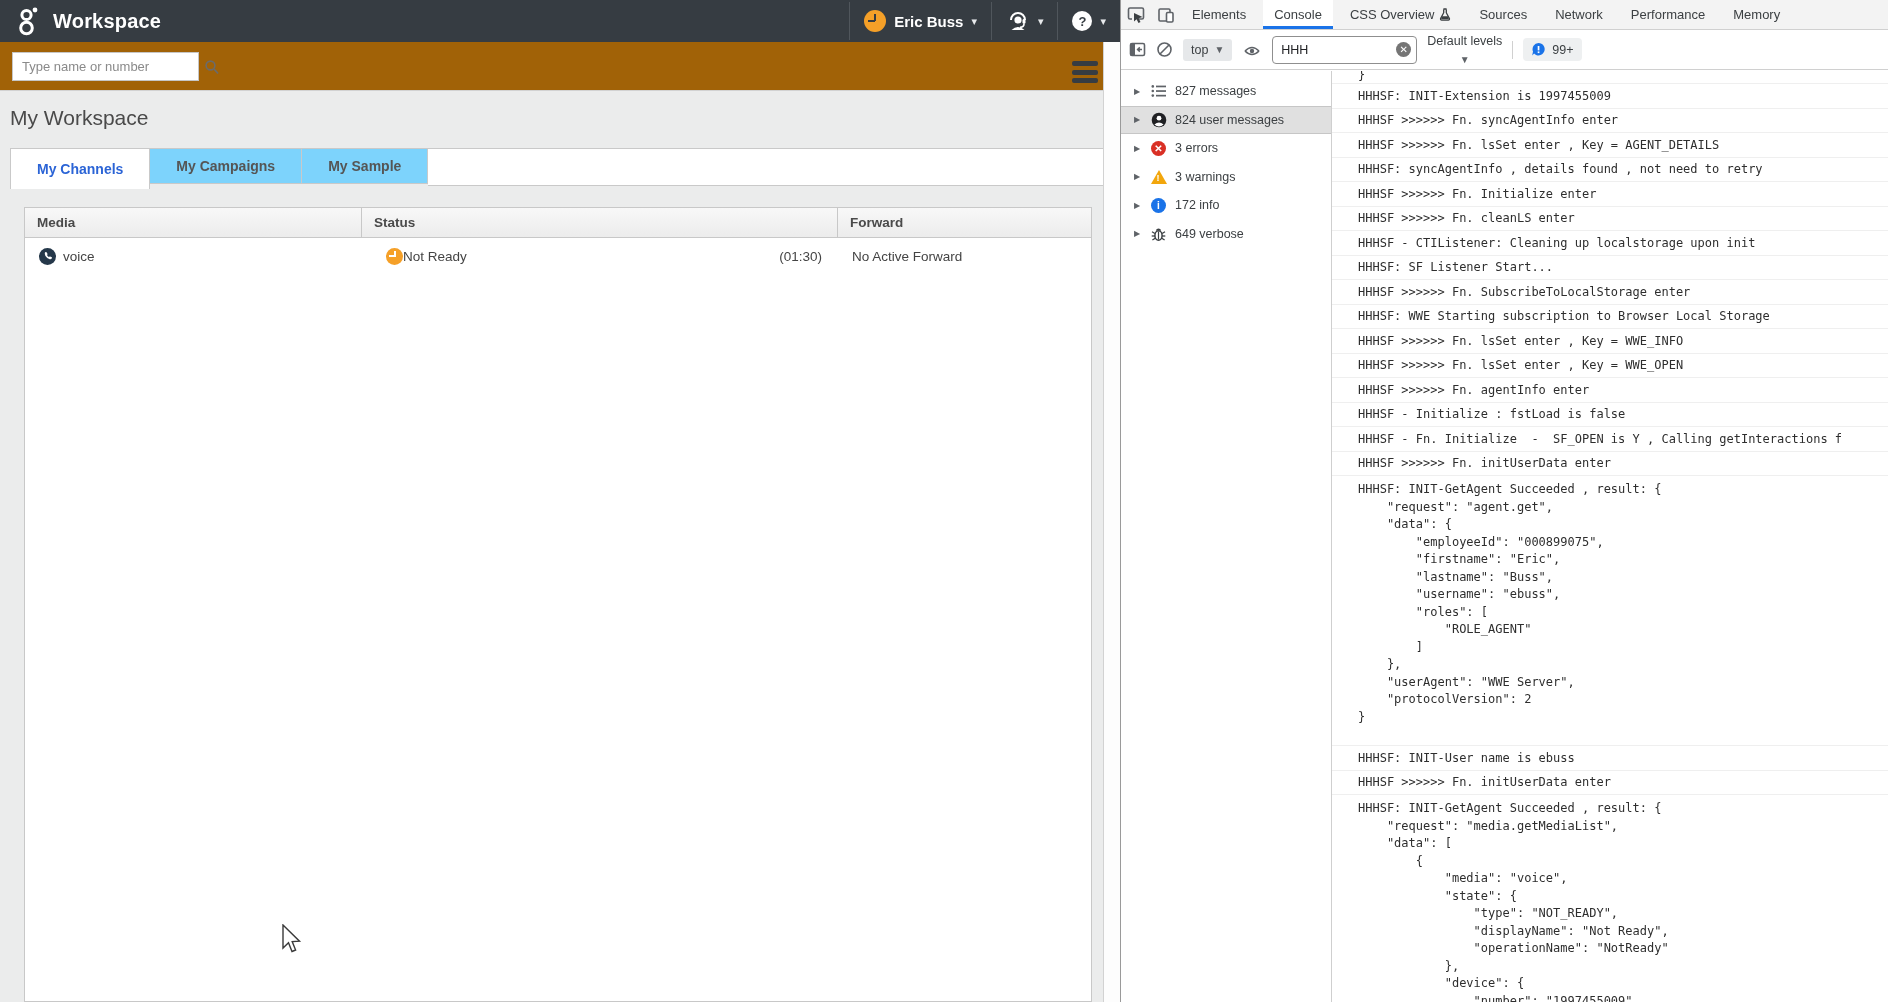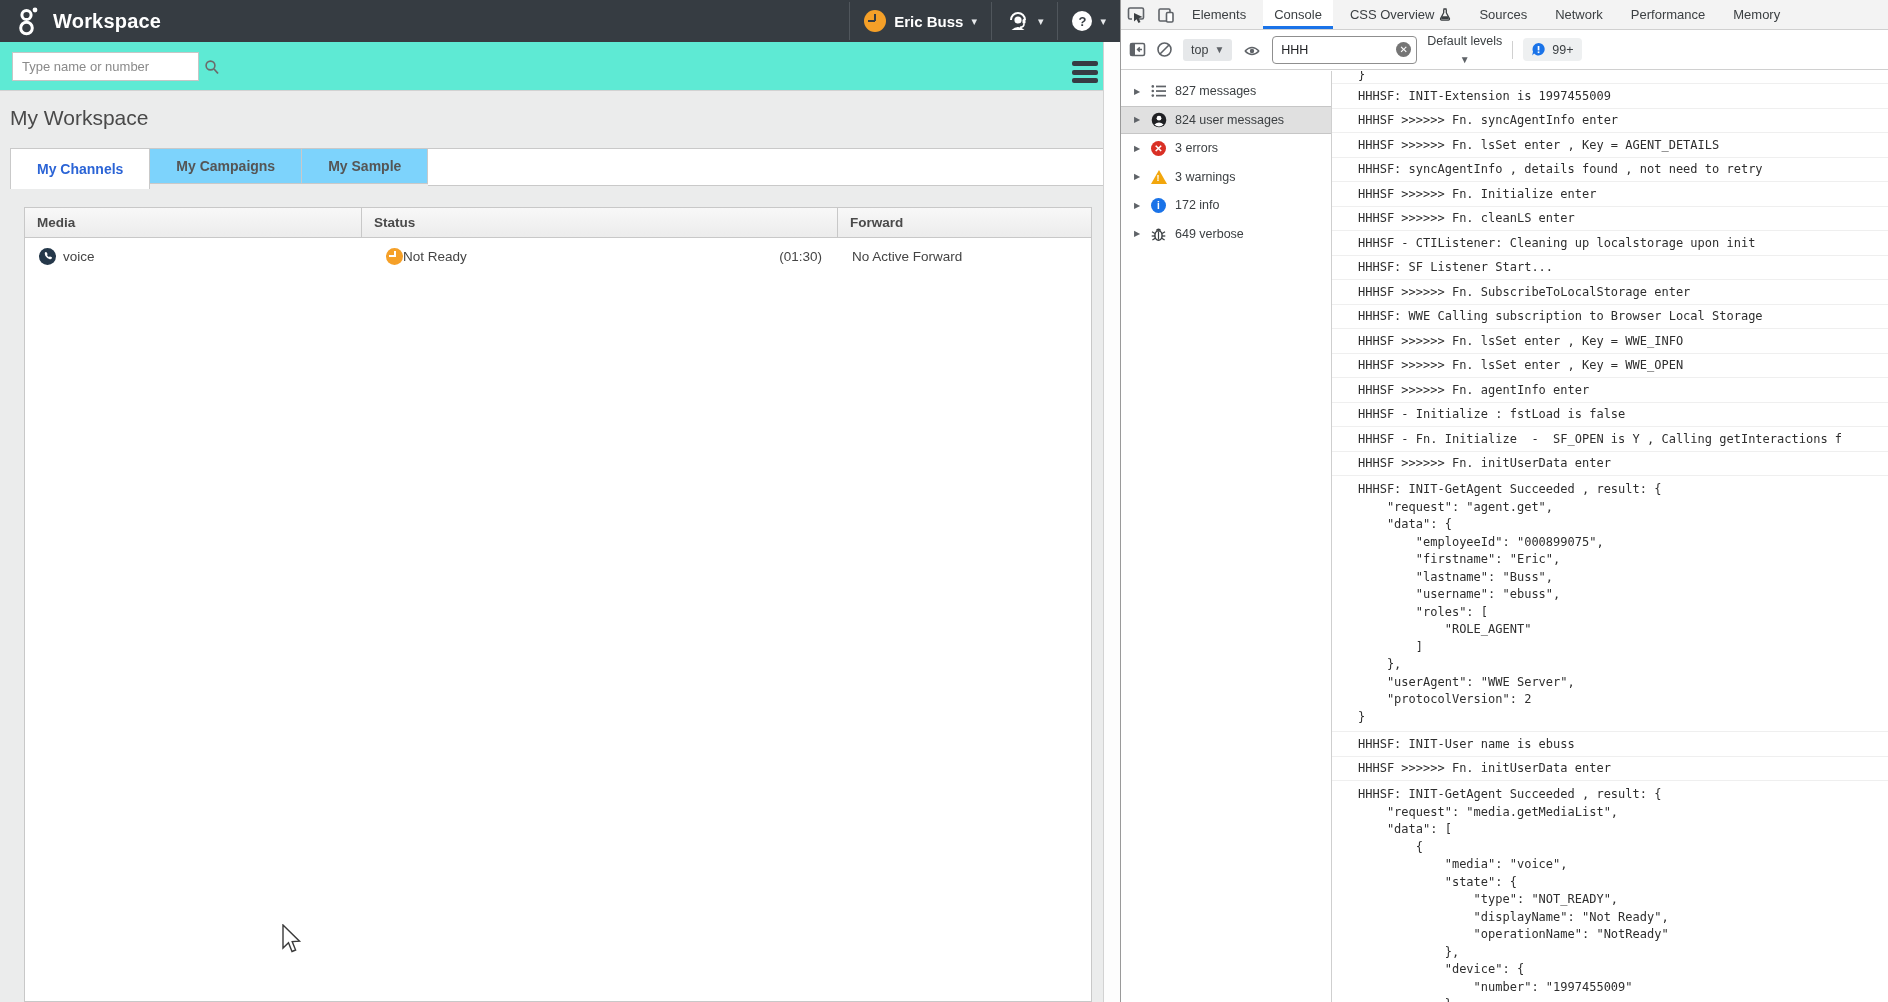--- a/index.html
+++ b/index.html
@@ -17,21 +17,21 @@
                border-left:1px solid #50565c; color:#fff; cursor:pointer; }
   .hdr-name { font-size:15px; font-weight:600; }
   .caret { color:#e8eaec; font-size:11px; }
   .clock { width:22px; height:22px; border-radius:50%; background:#f5a028; position:relative; }
   .clock:before, .clock:after { content:""; position:absolute; background:#363c42; }
   .clock:before { width:2px; height:7px; left:10px; top:4px; }           
   .clock:after  { width:7px; height:2px; left:4px; top:10px; }           
   .clock.light:before, .clock.light:after { background:#fff; }
 
   #search-row { position:absolute; left:0; top:42px; width:1103px; height:49px;
-                background:#5eead4; border-bottom:1px solid #d2d2d2; }
+                background:#a16207; border-bottom:1px solid #d2d2d2; }
   #search-box { position:absolute; left:12px; top:10px; width:187px; height:29px;
                 background:#fff; border:1px solid #c6c6c6; display:flex; align-items:center; }
   #search-input { border:none; outline:none; flex:1; font-size:13px; padding:0 6px 0 9px;
                   color:#444; background:transparent; font-family:"Liberation Sans",sans-serif; }
   #search-input::placeholder { color:#8a8a8a; }
   #hamburger { position:absolute; left:1072px; top:19px; width:26px; height:22px;
                display:flex; flex-direction:column; justify-content:space-between; cursor:pointer; }
   #hamburger span { height:5px; background:#363c42; border-radius:2px; }
 
   #page-title { position:absolute; left:10px; top:106px; font-size:21px; color:#4a4a4a; }
@@ -110,21 +110,21 @@
                 display:flex; align-items:center; justify-content:center; }
   .ico-warn { width:0; height:0; border-left:8px solid transparent; border-right:8px solid transparent;
               border-bottom:14px solid #f2a60c; position:relative; }
   .ico-warn span { position:absolute; left:-2px; top:3px; color:#fff; font-size:9px; font-weight:700; }
 
   #dt-log { flex:1; overflow:hidden; font-family:"DejaVu Sans Mono","Liberation Mono",monospace;
             font-size:12px; color:#2e2e2e; }
   .log-entry { border-bottom:1px solid #efefef; padding-left:26px; }
   .log-entry.row { height:24.5px; display:flex; align-items:center; overflow:hidden; }
   .log-entry.partial { height:13px; display:flex; align-items:flex-end; overflow:hidden; }
-  .log-entry.block { padding-top:5px; padding-bottom:5px; }
+  .log-entry.block { padding-top:5px; padding-bottom:19px; }
   .log-line { white-space:pre; line-height:17.5px; }
   .log-entry.row .log-line, .log-entry.partial .log-line { line-height:16px; }
 
   svg { display:block; }
 </style>
 </head>
 <body>
 
 <div id="app">
 
@@ -408,21 +408,21 @@
         <div class="log-entry row">
           <div class="log-line">HHHSF - CTIListener: Cleaning up localstorage upon init</div>
         </div>
         <div class="log-entry row">
           <div class="log-line">HHHSF: SF Listener Start...</div>
         </div>
         <div class="log-entry row">
           <div class="log-line">HHHSF &gt;&gt;&gt;&gt;&gt;&gt; Fn. SubscribeToLocalStorage enter</div>
         </div>
         <div class="log-entry row">
-          <div class="log-line">HHHSF: WWE Calling subscription to Browser Local Storage</div>
+          <div class="log-line">HHHSF: WWE Starting subscription to Browser Local Storage</div>
         </div>
         <div class="log-entry row">
           <div class="log-line">HHHSF &gt;&gt;&gt;&gt;&gt;&gt; Fn. lsSet enter , Key = WWE_INFO</div>
         </div>
         <div class="log-entry row">
           <div class="log-line">HHHSF &gt;&gt;&gt;&gt;&gt;&gt; Fn. lsSet enter , Key = WWE_OPEN</div>
         </div>
         <div class="log-entry row">
           <div class="log-line">HHHSF &gt;&gt;&gt;&gt;&gt;&gt; Fn. agentInfo enter</div>
         </div>

